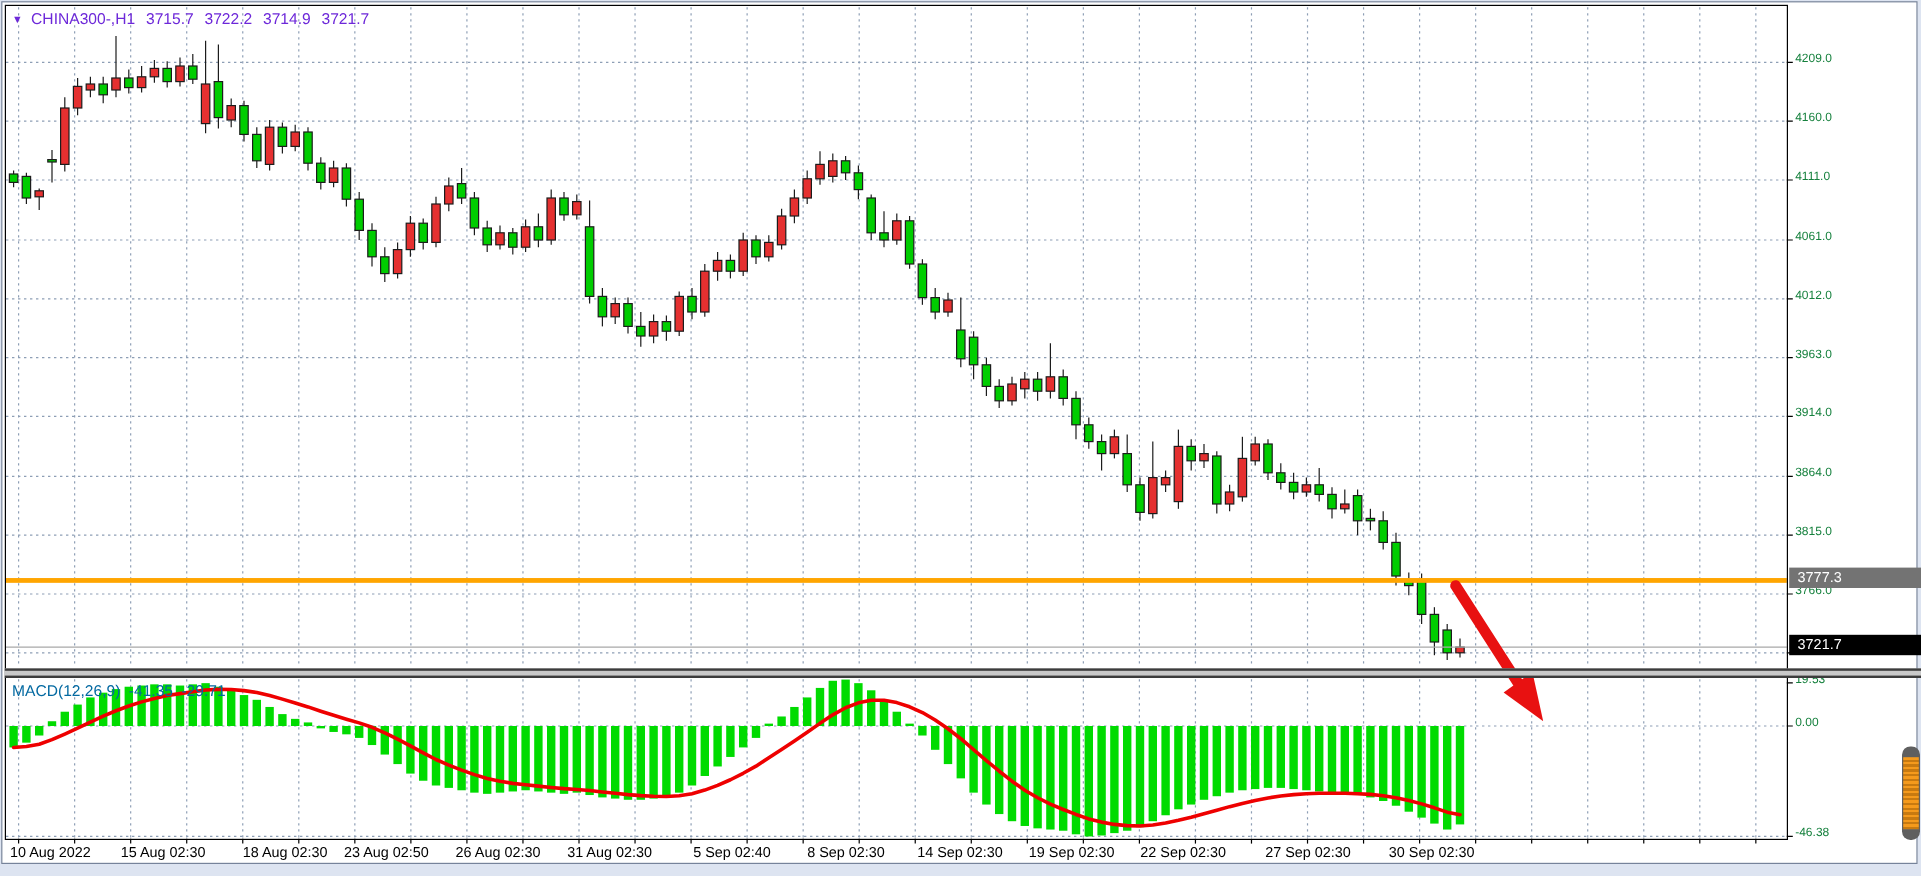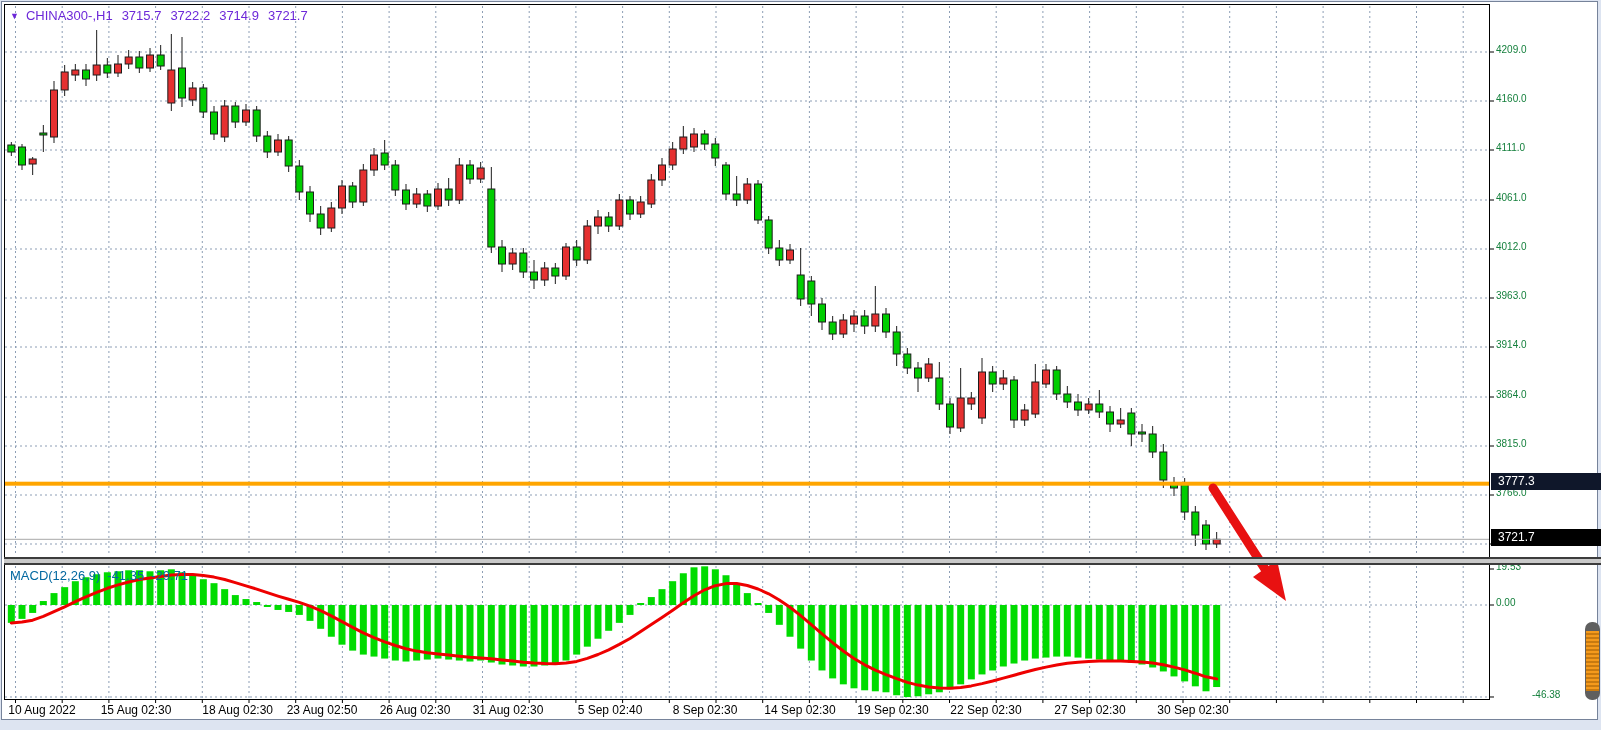--- a/index.html
+++ b/index.html
@@ -9,21 +9,21 @@
   #plot{position:absolute;left:0;top:0;z-index:1}
   #frame{position:absolute;left:2px;top:2px;width:1484px;height:694px;border:1px solid #000;z-index:2;pointer-events:none}
   #titlebar{position:absolute;left:8px;top:6px;z-index:5;font-size:13px;color:#6d28d9;white-space:nowrap}
   #titlebar .tri{font-size:9px;margin-right:7px;vertical-align:1px;cursor:pointer}
   #titlebar .q{margin-left:9px}
   #macdlabel{position:absolute;left:8px;top:566px;z-index:5;font-size:13px;color:#0369a1;white-space:nowrap}
   #macdlabel .q{margin-left:7px}
   .axlab{position:absolute;left:1494px;font-size:10px;color:#15803d;z-index:4;white-space:nowrap}
   .datelab{position:absolute;top:701px;font-size:12px;color:#000;z-index:4;white-space:nowrap}
   .plabel{position:absolute;left:1489px;width:110px;height:17px;z-index:6;font-size:12px;line-height:17px;padding-left:7px;box-sizing:border-box;color:#fff}
-  #hlinelabel{top:471px;background:#0f172a}
+  #hlinelabel{top:471px;background:#737373}
   #curlabel{top:527px;background:#000}
   #sep{position:absolute;left:2px;top:555px;width:1597px;height:8px;background:#c9c9c9;border-top:2px solid #3c3c3c;border-bottom:2px solid #3c3c3c;box-sizing:border-box;z-index:6;cursor:row-resize}
   #scrollthumb{position:absolute;left:1583px;top:620px;width:15px;height:78px;background:#5f5f5f;border-radius:7px;z-index:7;overflow:hidden;cursor:pointer}
   #scrollthumb .stripes{position:absolute;left:1px;top:9px;width:13px;height:60px;background:repeating-linear-gradient(180deg,#f59a1c 0 2px,#c87a10 2px 4px)}
 </style>
 </head>
 <body>
 
 <div id="screen">
   <div id="win">
@@ -528,21 +528,21 @@
         <div class="axlab" style="top: 190px;">4061.0</div>
         <div class="axlab" style="top: 239px;">4012.0</div>
         <div class="axlab" style="top: 288px;">3963.0</div>
         <div class="axlab" style="top: 337px;">3914.0</div>
         <div class="axlab" style="top: 387px;">3864.0</div>
         <div class="axlab" style="top: 436px;">3815.0</div>
         <div class="axlab" style="top: 485px;">3766.0</div>
         <div class="axlab" style="top: 534px;">3717.0</div>
         <div class="axlab" style="top: 559px;">19.53</div>
         <div class="axlab" style="top: 595px;">0.00</div>
-        <div class="axlab" style="top: 686.999px; margin-left: 36px;">-46.38</div>
+        <div class="axlab" style="top: 686.999px;">-46.38</div>
         <div class="datelab" style="left: -4px; width: 88px; text-align: center;">10 Aug 2022</div>
         <div class="datelab" style="left: 90px; width: 88px; text-align: center;">15 Aug 02:30</div>
         <div class="datelab" style="left: 183px; width: 88px; text-align: right;">18 Aug 02:30</div>
         <div class="datelab" style="left: 276px; width: 88px; text-align: center;">23 Aug 02:50</div>
         <div class="datelab" style="left: 369px; width: 88px; text-align: center;">26 Aug 02:30</div>
         <div class="datelab" style="left: 462px; width: 88px; text-align: center;">31 Aug 02:30</div>
         <div class="datelab" style="left: 564px; width: 88px; text-align: center;">5 Sep 02:40</div>
         <div class="datelab" style="left: 659px; width: 88px; text-align: center;">8 Sep 02:30</div>
         <div class="datelab" style="left: 754px; width: 88px; text-align: center;">14 Sep 02:30</div>
         <div class="datelab" style="left: 847px; width: 88px; text-align: center;">19 Sep 02:30</div>

